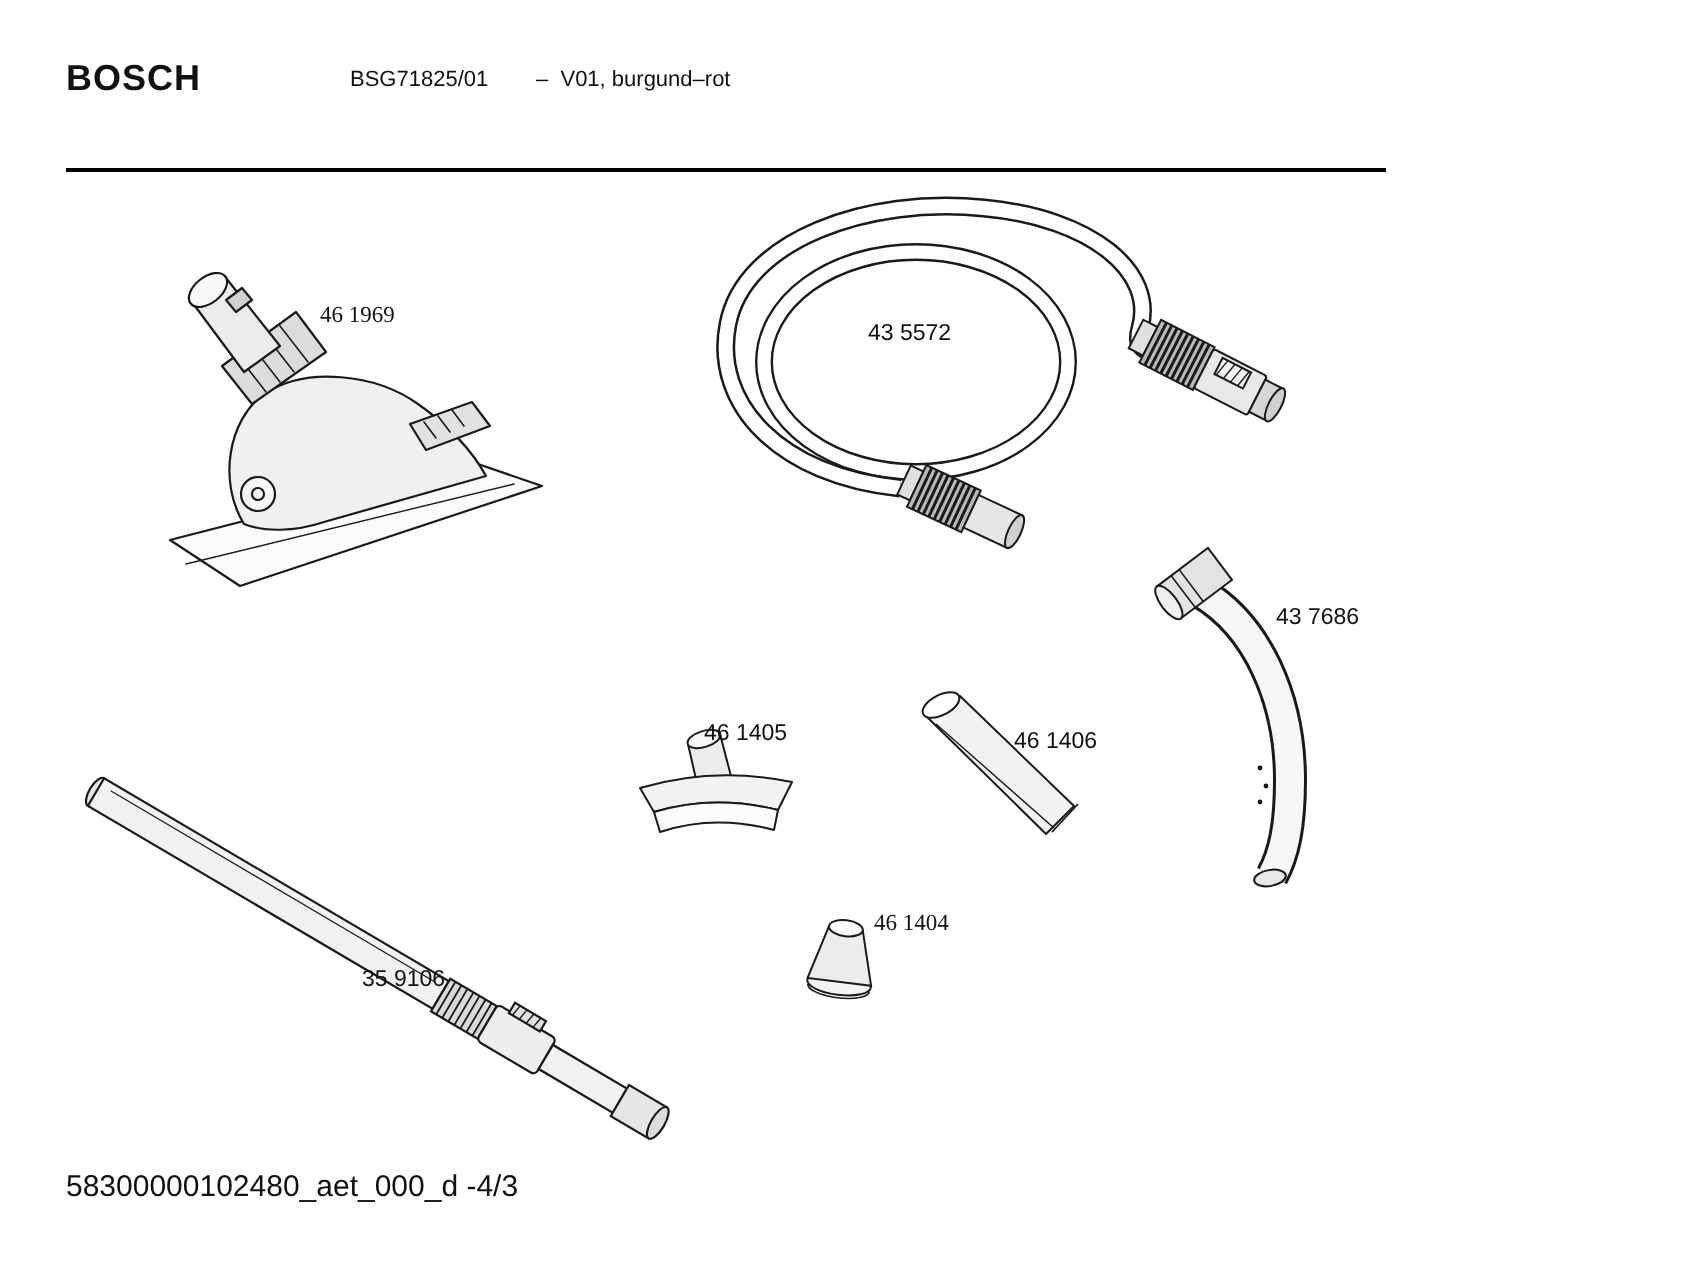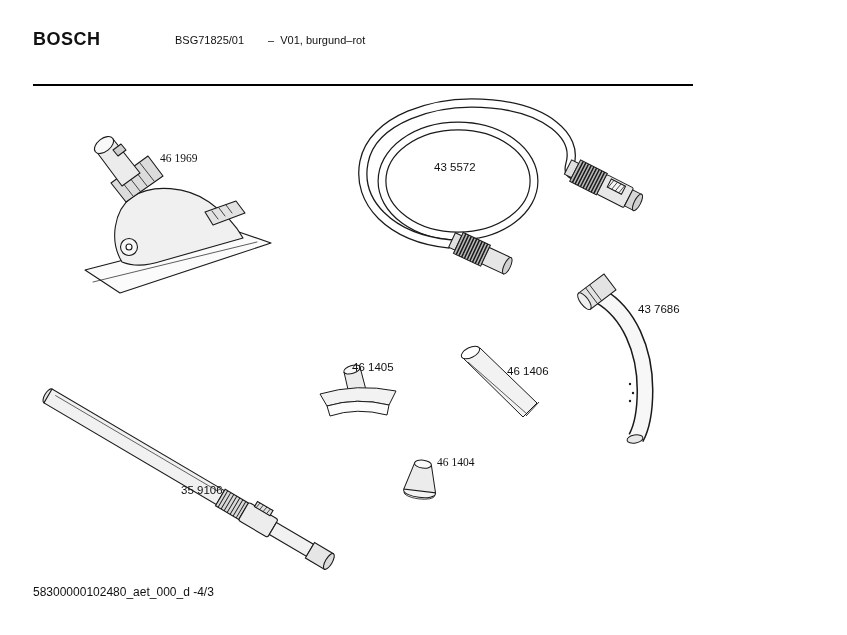--- a/index.html
+++ b/index.html
@@ -20,21 +20,21 @@
   .models { left: 175px; top: 34px; font-size: 11px; line-height: 13px; }
   .model-row { display: flex; align-items: flex-end; }
   .model-code { width: 93px; }
   .model-desc { white-space: pre; }
   .right-header { left: 675px; top: 33px; font-size: 11px; line-height: 13.5px; }
   .rule-top { left: 33px; top: 84px; width: 789px; height: 2px; background: #000; }
   .v-rule { left: 706px; top: 92px; width: 1px; height: 506px; background: #000; }
   .ident { left: 714px; top: 88px; font-size: 7px; line-height: 9px; }
   .ident-value { white-space: pre; }
   .part-label { font-size: 11.5px; color: #111; white-space: nowrap; }
-  .footer { left: 33px; top: 585px; font-size: 12px; text-align: right; }
+  .footer { left: 33px; top: 585px; font-size: 15px; text-align: right; }
   svg.diagram { position: absolute; left: 0; top: 0; }
 </style>
 </head>
 <body>
 
 <div class="page">
 
   <div class="abs brand">BOSCH</div>
 
   <div class="abs models">

